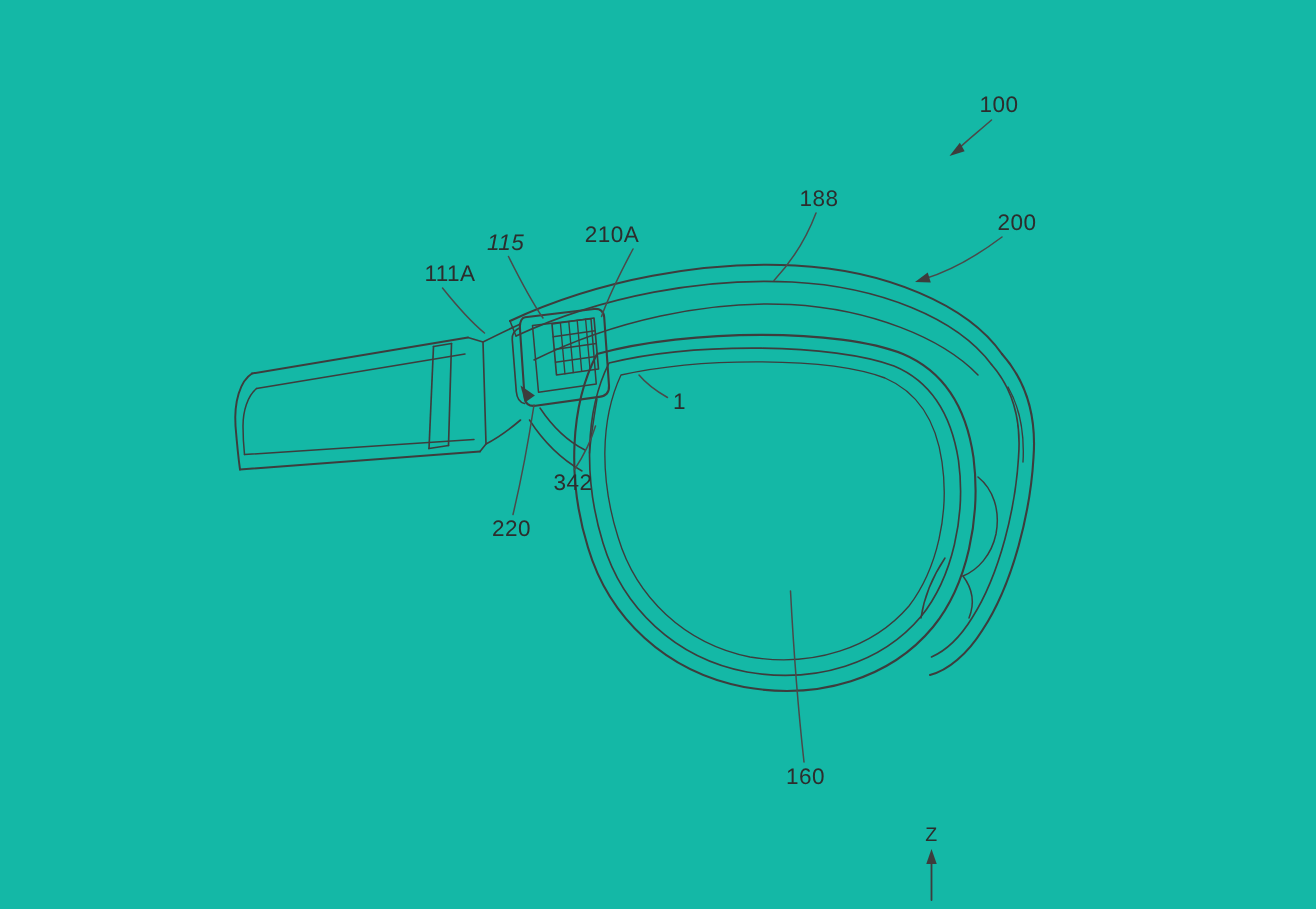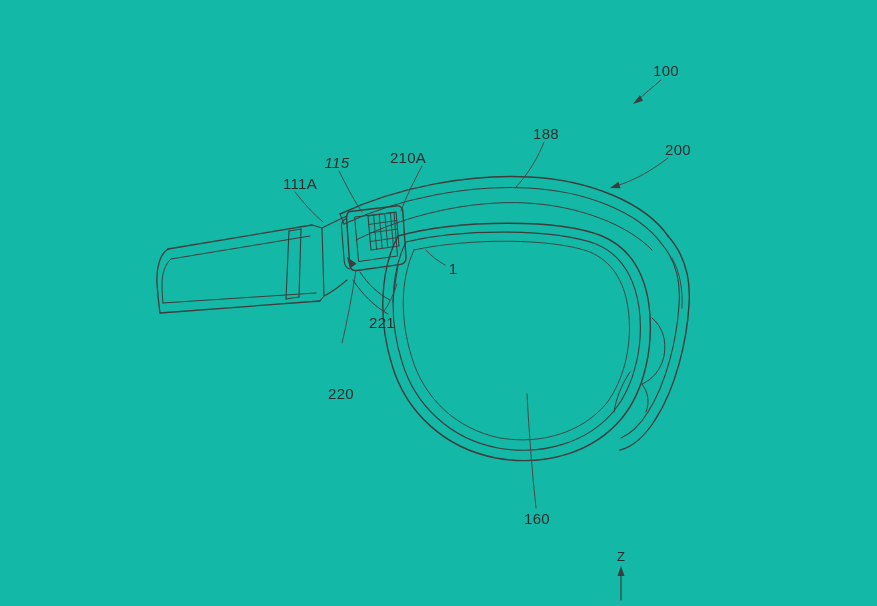--- a/index.html
+++ b/index.html
@@ -147,18 +147,18 @@
     </g>
   </svg>
 
   <div class="ref-label" style="left:666px; top:70px;">100</div>
   <div class="ref-label" style="left:678px; top:149px;">200</div>
   <div class="ref-label" style="left:546px; top:133px;">188</div>
   <div class="ref-label" style="left:300px; top:183px;">111A</div>
   <div class="ref-label" style="left:337px; top:162px;font-style:italic;">115</div>
   <div class="ref-label" style="left:408px; top:157px;">210A</div>
   <div class="ref-label" style="left:453px; top:268px;">1</div>
-  <div class="ref-label" style="left:382px; top:322px;">221</div>
-  <div class="ref-label" style="left:341px; top:353px;margin-top:40px;">220</div>
+  <div class="ref-label" style="left:382px; top:322px;">342</div>
+  <div class="ref-label" style="left:341px; top:353px;">220</div>
   <div class="ref-label" style="left:537px; top:518px;">160</div>
   <div class="ref-label axis-label" style="left:621px; top:556px;">Z</div>
 
 </div>
 
 </body></html>

